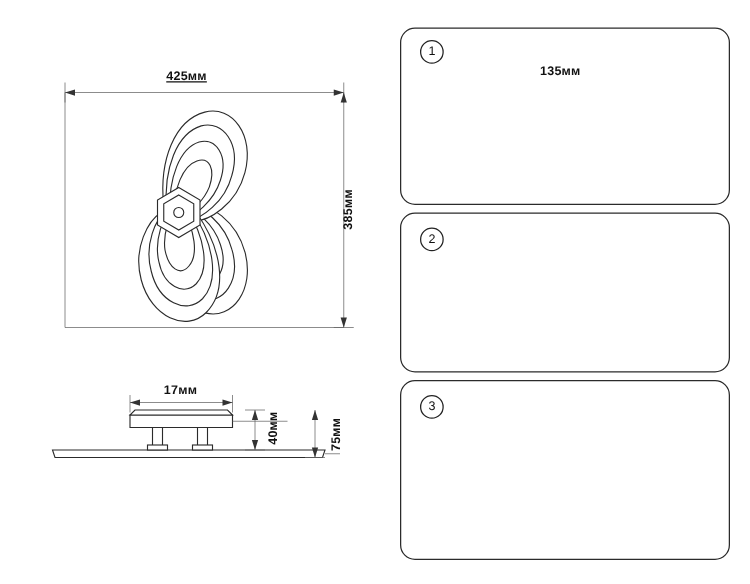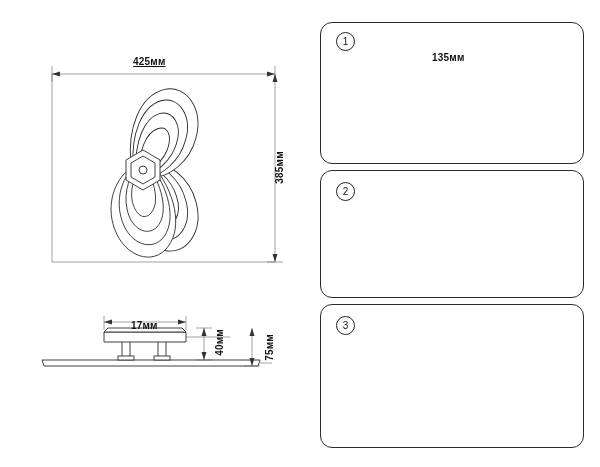--- a/index.html
+++ b/index.html
@@ -303,21 +303,21 @@
   <div class="panel" style="left:320px; top:304px; width:262px; height:142px;"></div>
 
   <div class="step-num" style="left:336px; top:32px;">1</div>
   <div class="step-num" style="left:336px; top:182px;">2</div>
   <div class="step-num" style="left:336px; top:316px;">3</div>
 
   <div class="dim-label" style="left:133px; top:56px;text-decoration:underline;">425мм</div>
 
   <div class="dim-label vert" style="left:263px; top:162px;">385мм</div>
 
-  <div class="dim-label" style="left:131px; top:320px;text-align:right;">17мм</div>
+  <div class="dim-label" style="left:131px; top:307px;text-align:right;">17мм</div>
 
   <div class="dim-label vert" style="left:206px; top:337px;">40мм</div>
 
   <div class="dim-label vert" style="left:256px; top:342px;">75мм</div>
 
   <div class="dim-label" style="left:432px; top:38px;margin-top:14px;">135мм</div>
 
 </div>
 
 </body></html>

